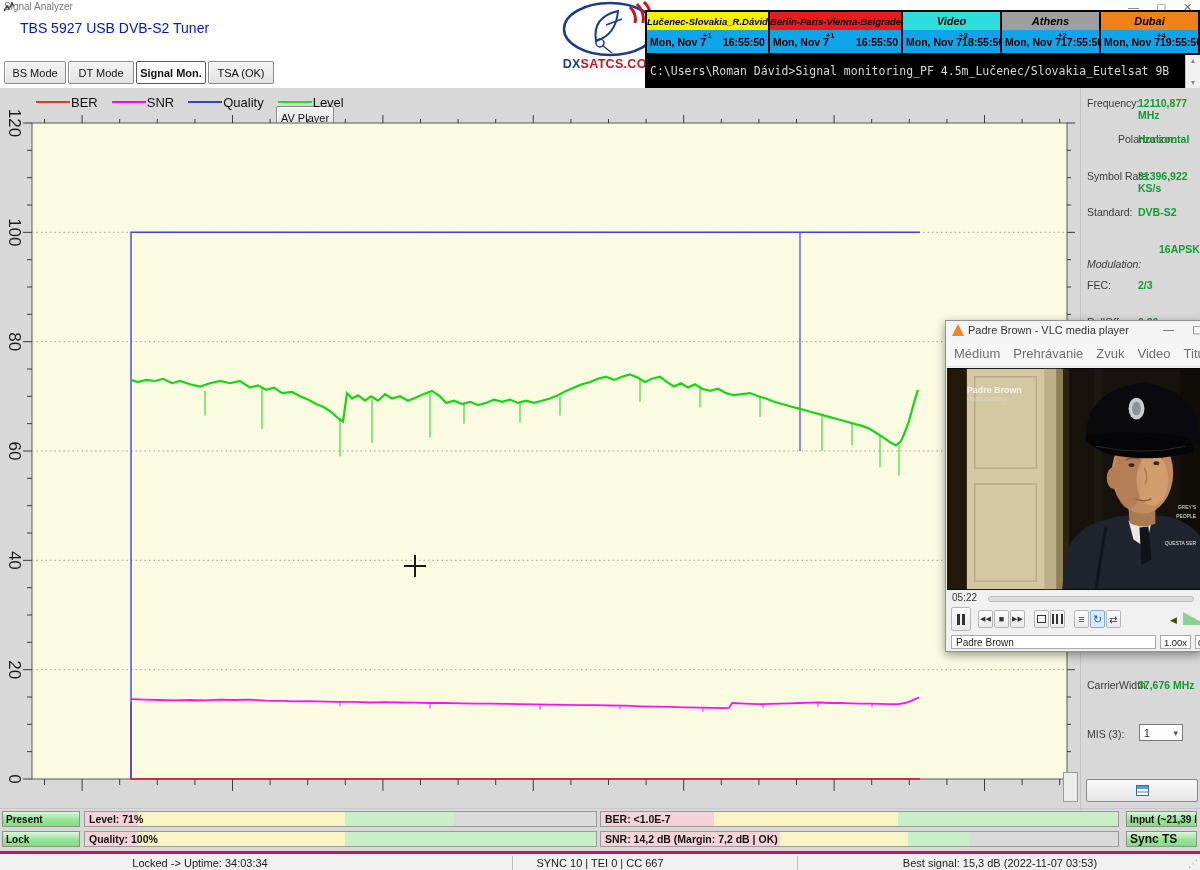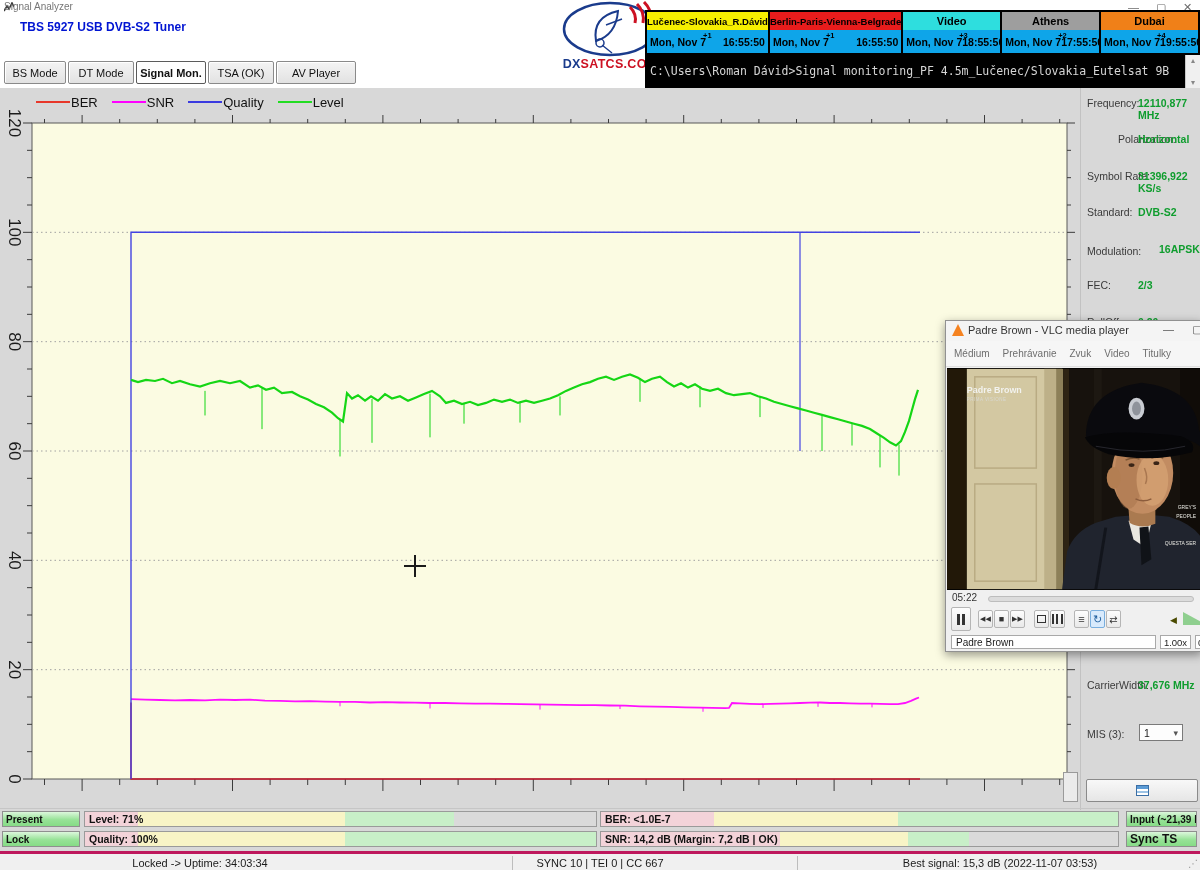--- a/index.html
+++ b/index.html
@@ -7,41 +7,41 @@
   body{font-family:"Liberation Sans",sans-serif;background:#d8d8d8}
   .abs{position:absolute}
   #app{position:relative;width:1200px;height:870px;background:#d8d8d8;overflow:hidden}
 
   
   #titlebar{left:0;top:0;width:1200px;height:14px;background:#fff}
   #win-title{left:4px;top:1px;font-size:10px;color:#767676}
   #app-icon{left:4px;top:2px}
   .winctl{top:1px;font-size:11px;color:#6a6a6a;line-height:12px}
   #header-band{left:0;top:14px;width:1200px;height:74px;background:#fff}
-  #tuner-title{left:20px;top:6px;font-size:12px;font-weight:700;color:#0014d2}
+  #tuner-title{left:20px;top:6px;font-size:14px;font-weight:400;color:#0014d2}
   #tuner-sub{left:36px;top:25px;font-size:10.5px;color:#1c1c1c}
 
   
   #tabs{left:4px;top:47px;height:23px;display:flex;gap:2px}
   .tab{height:23px;border:1px solid #8a8a8a;border-radius:2px;background:linear-gradient(#f4f4f4,#e2e2e2);
        font-size:11px;color:#111;display:flex;align-items:center;justify-content:center;
        box-shadow:inset 1px 1px 0 #fff}
   .tab.active{background:#fdfdfd;font-weight:700;border-color:#5a5a5a}
 
   
   #logo{left:556px;top:1px;width:108px;height:66px;text-align:center}
   #logo-text{font-size:12.5px;font-weight:700;letter-spacing:.3px;margin-top:-4px}
   #logo-text .dx{color:#1a3b8c}
   #logo-text .rest{color:#cc1122}
 
   
   #clocks{left:645px;top:10px;width:555px;height:45px;background:#000;border:2px solid #000;display:flex}
   .clock-col{flex:1;display:flex;flex-direction:column;border-right:2px solid #000}
   .clock-col:last-child{border-right:none}
-  .clock-city{height:18px;display:flex;align-items:center;justify-content:center;font-weight:700;
+  .clock-city{height:18px;display:flex;align-items:center;justify-content:center;font-weight:700;font-style:italic;
               font-size:11px;color:#000;white-space:nowrap;overflow:hidden}
   .clock-row{height:23px;background:#0ea5e9;display:flex;align-items:center;font-weight:700;font-size:10.5px;color:#000;
              padding:0 3px;position:relative}
   .clock-day{flex:0 0 auto}
   .clock-off{position:absolute;left:56px;top:1px;font-size:7.5px;font-weight:700}
   .clock-time{margin-left:auto}
 
   
   #cmd{left:645px;top:55px;width:555px;height:33px;background:#000}
   #cmd-text{left:5px;top:9px;width:520px;font-family:"DejaVu Sans Mono","Liberation Mono",monospace;
@@ -87,21 +87,21 @@
   
   #vlc{left:945px;top:320px;width:257px;height:332px;background:#f0f0f0;border:1px solid #919191;
        box-shadow:0 3px 9px rgba(0,0,0,.4)}
   #vlc-titlebar{left:0;top:0;width:100%;height:20px;background:#f4f4f4}
   #vlc-title{left:22px;top:3px;font-size:11px;color:#333;white-space:nowrap}
   #vlc-cone{left:6px;top:3px;width:0;height:0;border-left:6px solid transparent;border-right:6px solid transparent;
             border-bottom:12px solid #f58220}
   .vlc-ctl{top:2px;font-size:11px;color:#555}
   #vlc-menubar{left:0;top:20px;width:100%;height:26px;background:#f6f6f6;display:flex;align-items:center;gap:13px;
                padding-left:8px;border-bottom:1px solid #e0e0e0}
-  .vlc-menu-item{font-size:10px;color:#6e6e6e;white-space:nowrap}
+  .vlc-menu-item{font-size:13px;color:#6e6e6e;white-space:nowrap}
   #vlc-video{left:1px;top:47px;width:253px;height:222px;background:#000;overflow:hidden}
   #vlc-controls{left:0;top:269px;width:100%;height:61px;background:#f0f0f0}
   #vlc-time{left:6px;top:2px;font-size:10px;color:#333}
   #vlc-seek{left:42px;top:6px;width:206px;height:6px;background:#dcdcdc;border:1px solid #bdbdbd;border-radius:3px}
   .vbtn{position:absolute;border:1px solid #b5b5b5;border-radius:2px;background:linear-gradient(#fdfdfd,#e9e9e9);
         display:flex;align-items:center;justify-content:center;color:#333}
   .vbtn.big{width:20px;height:24px;top:17px}
   .vbtn.sm{width:15px;height:18px;top:20px;font-size:7px}
   .vbtn.on{background:#d8eafc;border-color:#79aede}
   .icon-pause{width:8px;height:11px;border-left:3px solid #333;border-right:3px solid #333}
@@ -131,21 +131,21 @@
     <div class="abs winctl" style="left:1183px">✕</div>
   </div>
 
   <div class="abs" id="header-band">
     <div class="abs" id="tuner-title">TBS 5927 USB DVB-S2 Tuner</div>
     <div class="abs" id="tabs">
         <div class="tab" style="width: 62px;">BS Mode</div>
         <div class="tab" style="width: 66px;">DT Mode</div>
         <div class="tab active" style="width: 70px;">Signal Mon.</div>
         <div class="tab" style="width: 66px;">TSA (OK)</div>
-        <div class="tab" style="width: 80px;">AV Player</div>
+        <div class="tab" style="width: 58px; margin-top: 45px;">AV Player</div>
       </div>
   </div>
 
   <div class="abs" id="logo">
     <svg width="100" height="56" viewBox="0 0 100 56">
       <ellipse cx="50" cy="28" rx="46" ry="26" fill="#fff" stroke="#1a3b8c" stroke-width="2.5"></ellipse>
       <path d="M36,40 Q32,16 58,10 Q56,34 36,40 Z" fill="none" stroke="#1a3b8c" stroke-width="2"></path>
       <line x1="46" y1="24" x2="62" y2="18" stroke="#1a3b8c" stroke-width="1.5"></line>
       <circle cx="40" cy="42" r="4" fill="none" stroke="#1a3b8c" stroke-width="1.5"></circle>
       <line x1="42" y1="44" x2="52" y2="52" stroke="#1a3b8c" stroke-width="1.5"></line>
@@ -385,21 +385,21 @@
   <div class="abs" id="rpanel">
     <div id="fields">
         <div class="fld-label" style="top: 9px;">Frequency:</div>
         <div class="fld-value" style="top: 9px;">12110,877 MHz</div>
         <div class="fld-label" style="top: 45px; padding-left: 31px;">Polarization:</div>
         <div class="fld-value" style="top: 45px;">Horizontal</div>
         <div class="fld-label" style="top: 82px;">Symbol Rate:</div>
         <div class="fld-value" style="top: 82px;">31396,922 KS/s</div>
         <div class="fld-label" style="top: 118px;">Standard:</div>
         <div class="fld-value" style="top: 118px;">DVB-S2</div>
-        <div class="fld-label" style="top: 157px;">Modulation:</div>
+        <div class="fld-label" style="top: 170px; font-style: italic;">Modulation:</div>
         <div class="fld-value" style="top: 155px; padding-left: 21px;">16APSK</div>
         <div class="fld-label" style="top: 191px;">FEC:</div>
         <div class="fld-value" style="top: 191px;">2/3</div>
         <div class="fld-label" style="top: 228px;">RollOff:</div>
         <div class="fld-value" style="top: 228px;">0,20</div>
         <div class="fld-label" style="top: 591px;">CarrierWidth:</div>
         <div class="fld-value" style="top: 591px;">37,676 MHz</div>
       </div>
     <div class="abs" id="mis-label">MIS (3):</div>
     <div class="abs" id="mis-select">

